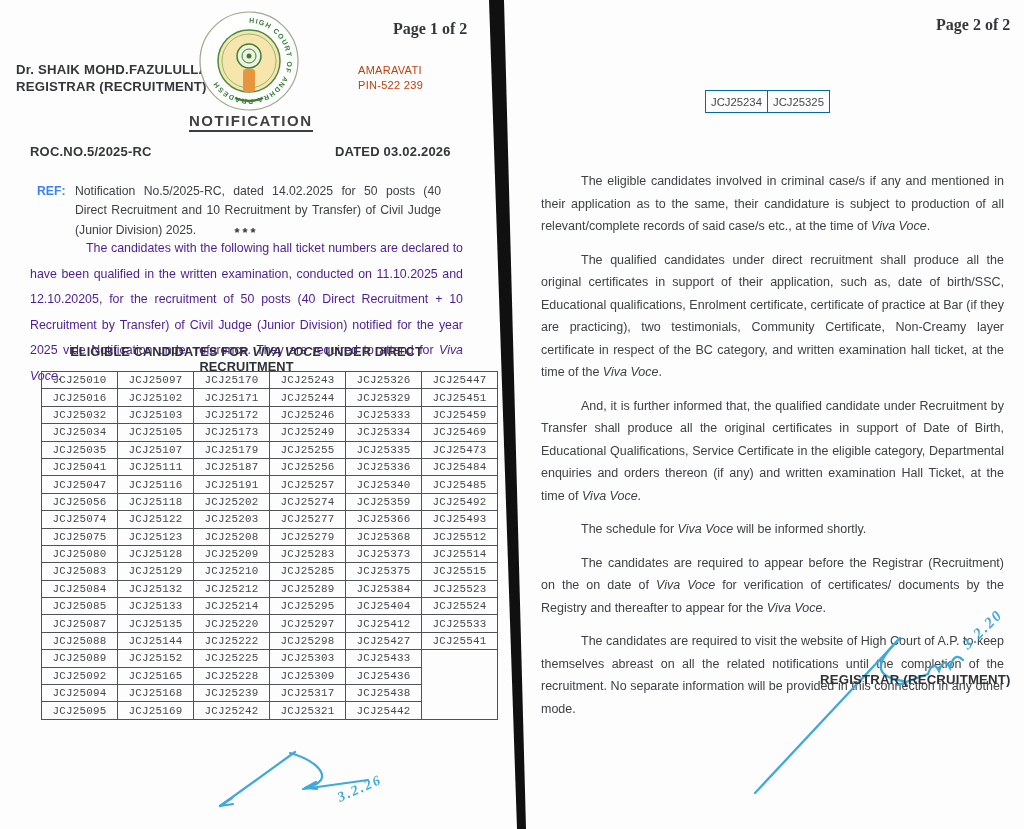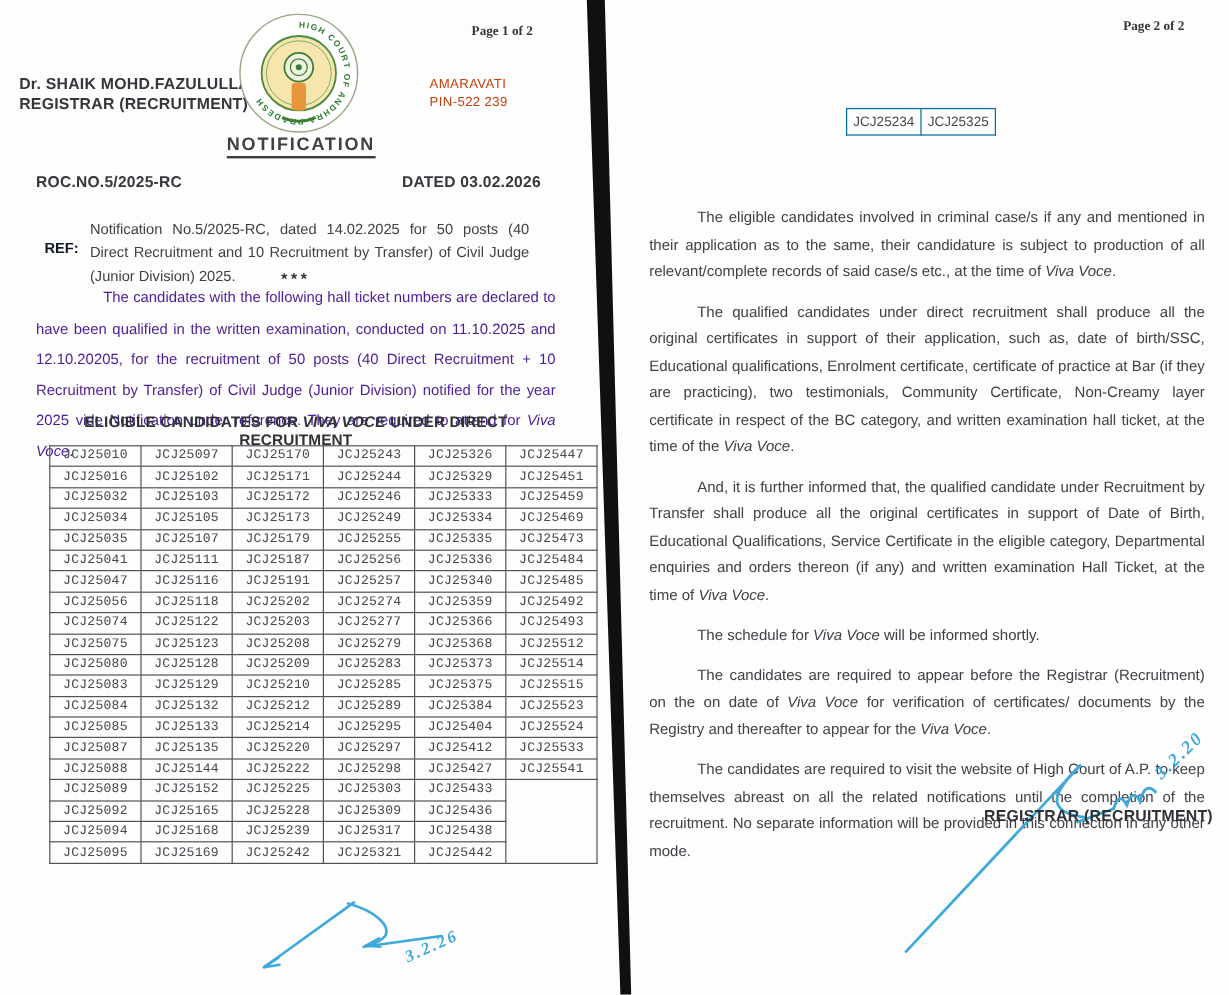--- a/index.html
+++ b/index.html
@@ -6,28 +6,28 @@
   html,body { width: 1024px; height: 829px; background: #fdfdfd; overflow: hidden;
     font-family: "Liberation Sans", sans-serif; color: #3e4146; }
   .page { position: absolute; top: 0; height: 829px; background: transparent; }
   #page1 { left: 0; width: 494px; }
   #page2 { left: 512px; width: 512px; }
   .abs { position: absolute; }
   .it { font-style: italic; }
   .just { text-align: justify; text-align-last: left; }
 
   
-  .page-label { font-family: "Liberation Serif", serif; font-size: 11px; color: #33363a; font-weight: 600; }
+  .page-label { font-family: "Liberation Serif", serif; font-size: 16px; color: #33363a; font-weight: 600; }
   .officer { font-size: 13.2px; font-weight: 700; color: #33363a; line-height: 1.3; letter-spacing: 0.2px; }
   .station { font-size: 11px; font-weight: 400; color: #c2410c; line-height: 1.35; letter-spacing: 0.3px; }
   .doc-title { font-size: 15px; font-weight: 700; color: #404040; letter-spacing: 1.5px;
     border-bottom: 2.5px solid #3a3d41; padding-bottom: 1px; display: inline-block; }
   .roc-line { font-size: 13px; font-weight: 700; color: #33363a; letter-spacing: 0.2px; }
   .ref-block { font-size: 12.2px; line-height: 1.58; color: #3e4146; padding-left: 38px; position: relative; }
-  .ref-label { position: absolute; left: 0; top: 0; font-weight: 700; color: #0f172a; margin-top: 16px; }
+  .ref-label { position: absolute; left: 0; top: 0; font-weight: 700; color: #3b82f6; }
   .stars { font-size: 13px; font-weight: 700; text-align: center; letter-spacing: 3px; color: #303337; }
   .intro { font-size: 12.4px; line-height: 2.06; text-indent: 56px; color: #4c1d95; }
   .tbl-heading { font-size: 12.8px; font-weight: 700; text-align: center; color: #2f3236; letter-spacing: 0.1px; }
   table.ht { border-collapse: collapse; width: 457px; table-layout: fixed; }
   table.ht td { border: 1px solid #505356; height: 17.4px; text-align: center; vertical-align: middle;
     font-size: 10.9px; color: #45484d; letter-spacing: 0.2px; padding: 0; }
 
   
   .p2-heading { font-size: 12.9px; font-weight: 700; text-align: center; color: #2f3236;
     text-decoration: underline; text-underline-offset: 3px; letter-spacing: 0.1px; }

